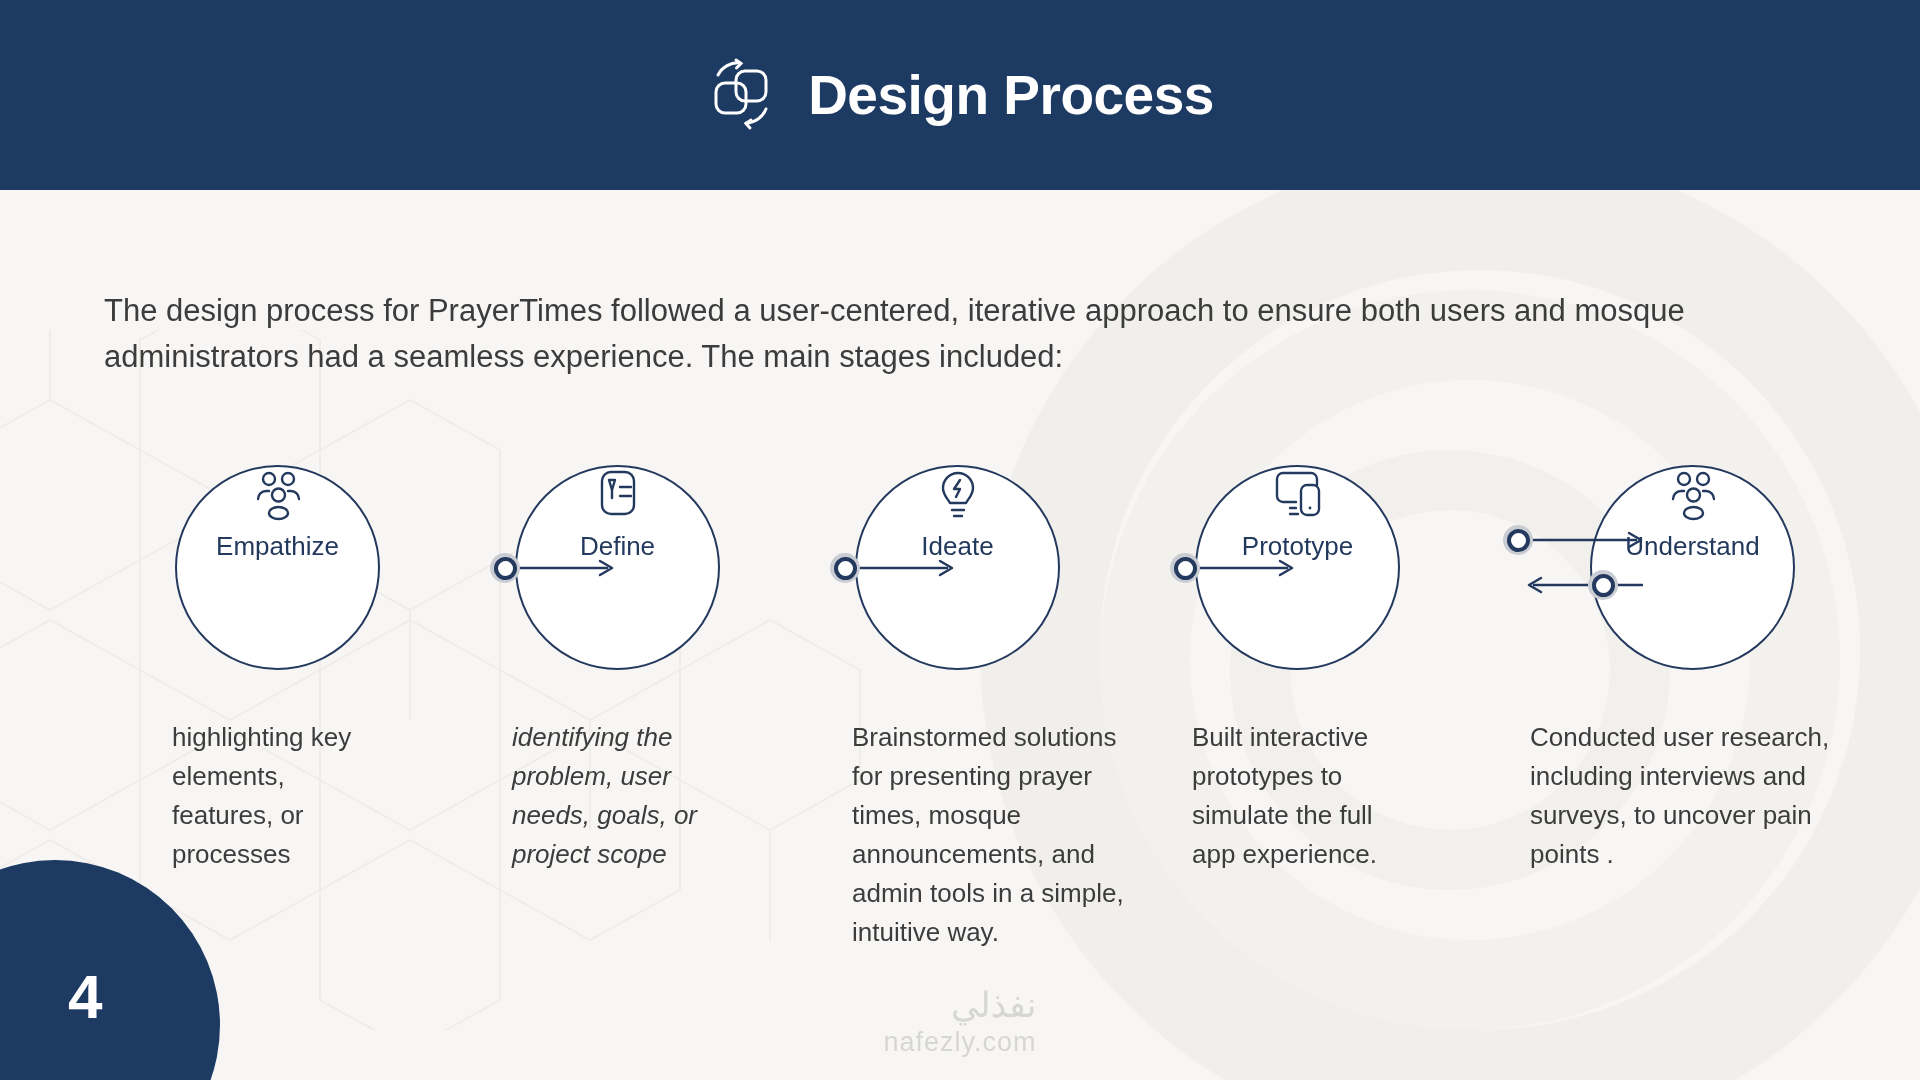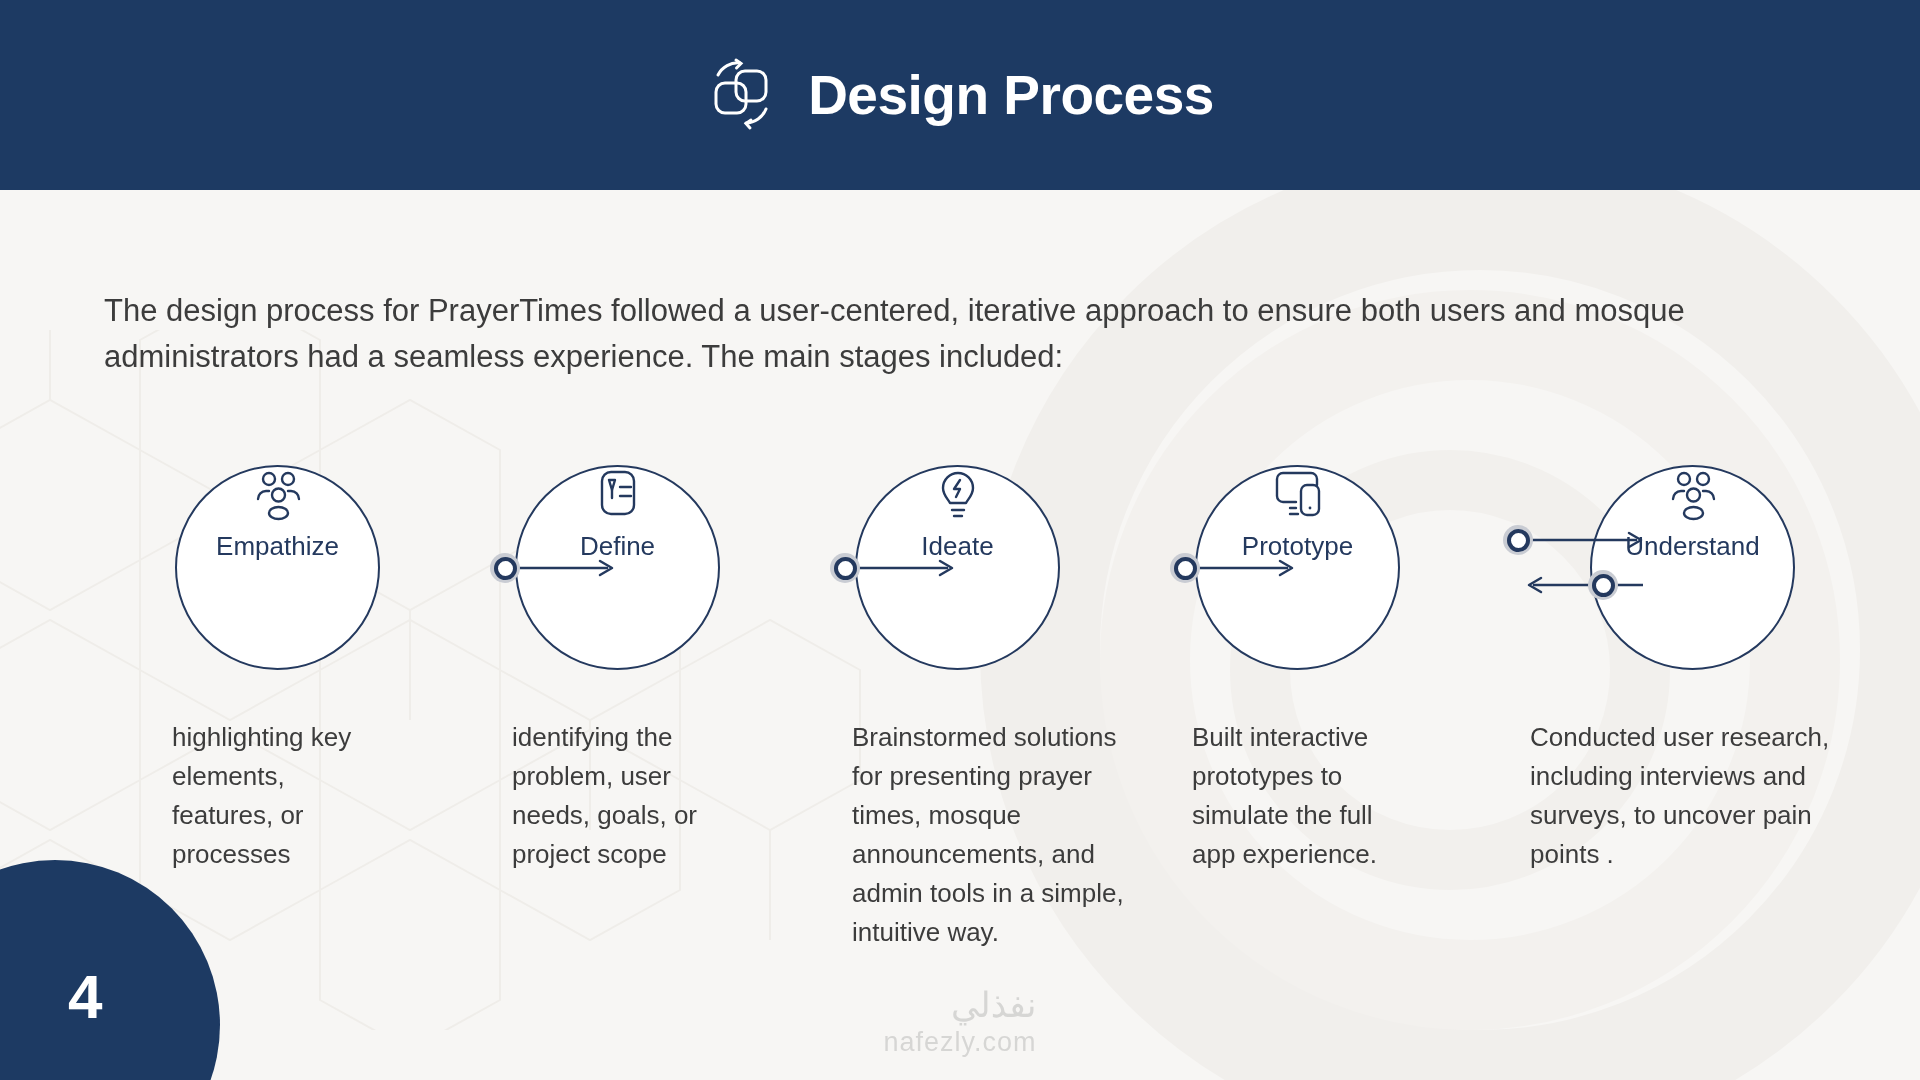--- a/index.html
+++ b/index.html
@@ -294,21 +294,21 @@
           <path d="M49 32 a8 8 0 0 0 -8-8 h-3"></path>
           <ellipse cx="28.5" cy="46" rx="9.5" ry="6"></ellipse>
         </g>
       </svg>
       <div class="stage-label">Understand</div>
     </div>
   </div>
 </div>
 
 <div class="desc" style="left:172px; top:718px; width:215px;">highlighting key elements, features, or processes</div>
-<div class="desc" style="left:512px; top:718px; width:215px;">identifying the problem, user needs, goals, or project scope</div>
+<div class="desc" style="left:512px; top:718px; width:215px;font-style:italic;">identifying the problem, user needs, goals, or project scope</div>
 <div class="desc" style="left:852px; top:718px; width:300px;">Brainstormed solutions for presenting prayer times, mosque announcements, and admin tools in a simple, intuitive way.</div>
 <div class="desc" style="left:1192px; top:718px; width:230px;">Built interactive prototypes to simulate the full app experience.</div>
 <div class="desc" style="left:1530px; top:718px; width:335px;">Conducted user research, including interviews and surveys, to uncover pain points .</div>
 
 <div class="page-badge"></div>
 <div class="page-number">4</div>
 
 <div class="watermark">
   <div class="wm-ar">نفذلي</div>
   <div class="wm-url">nafezly.com</div>

